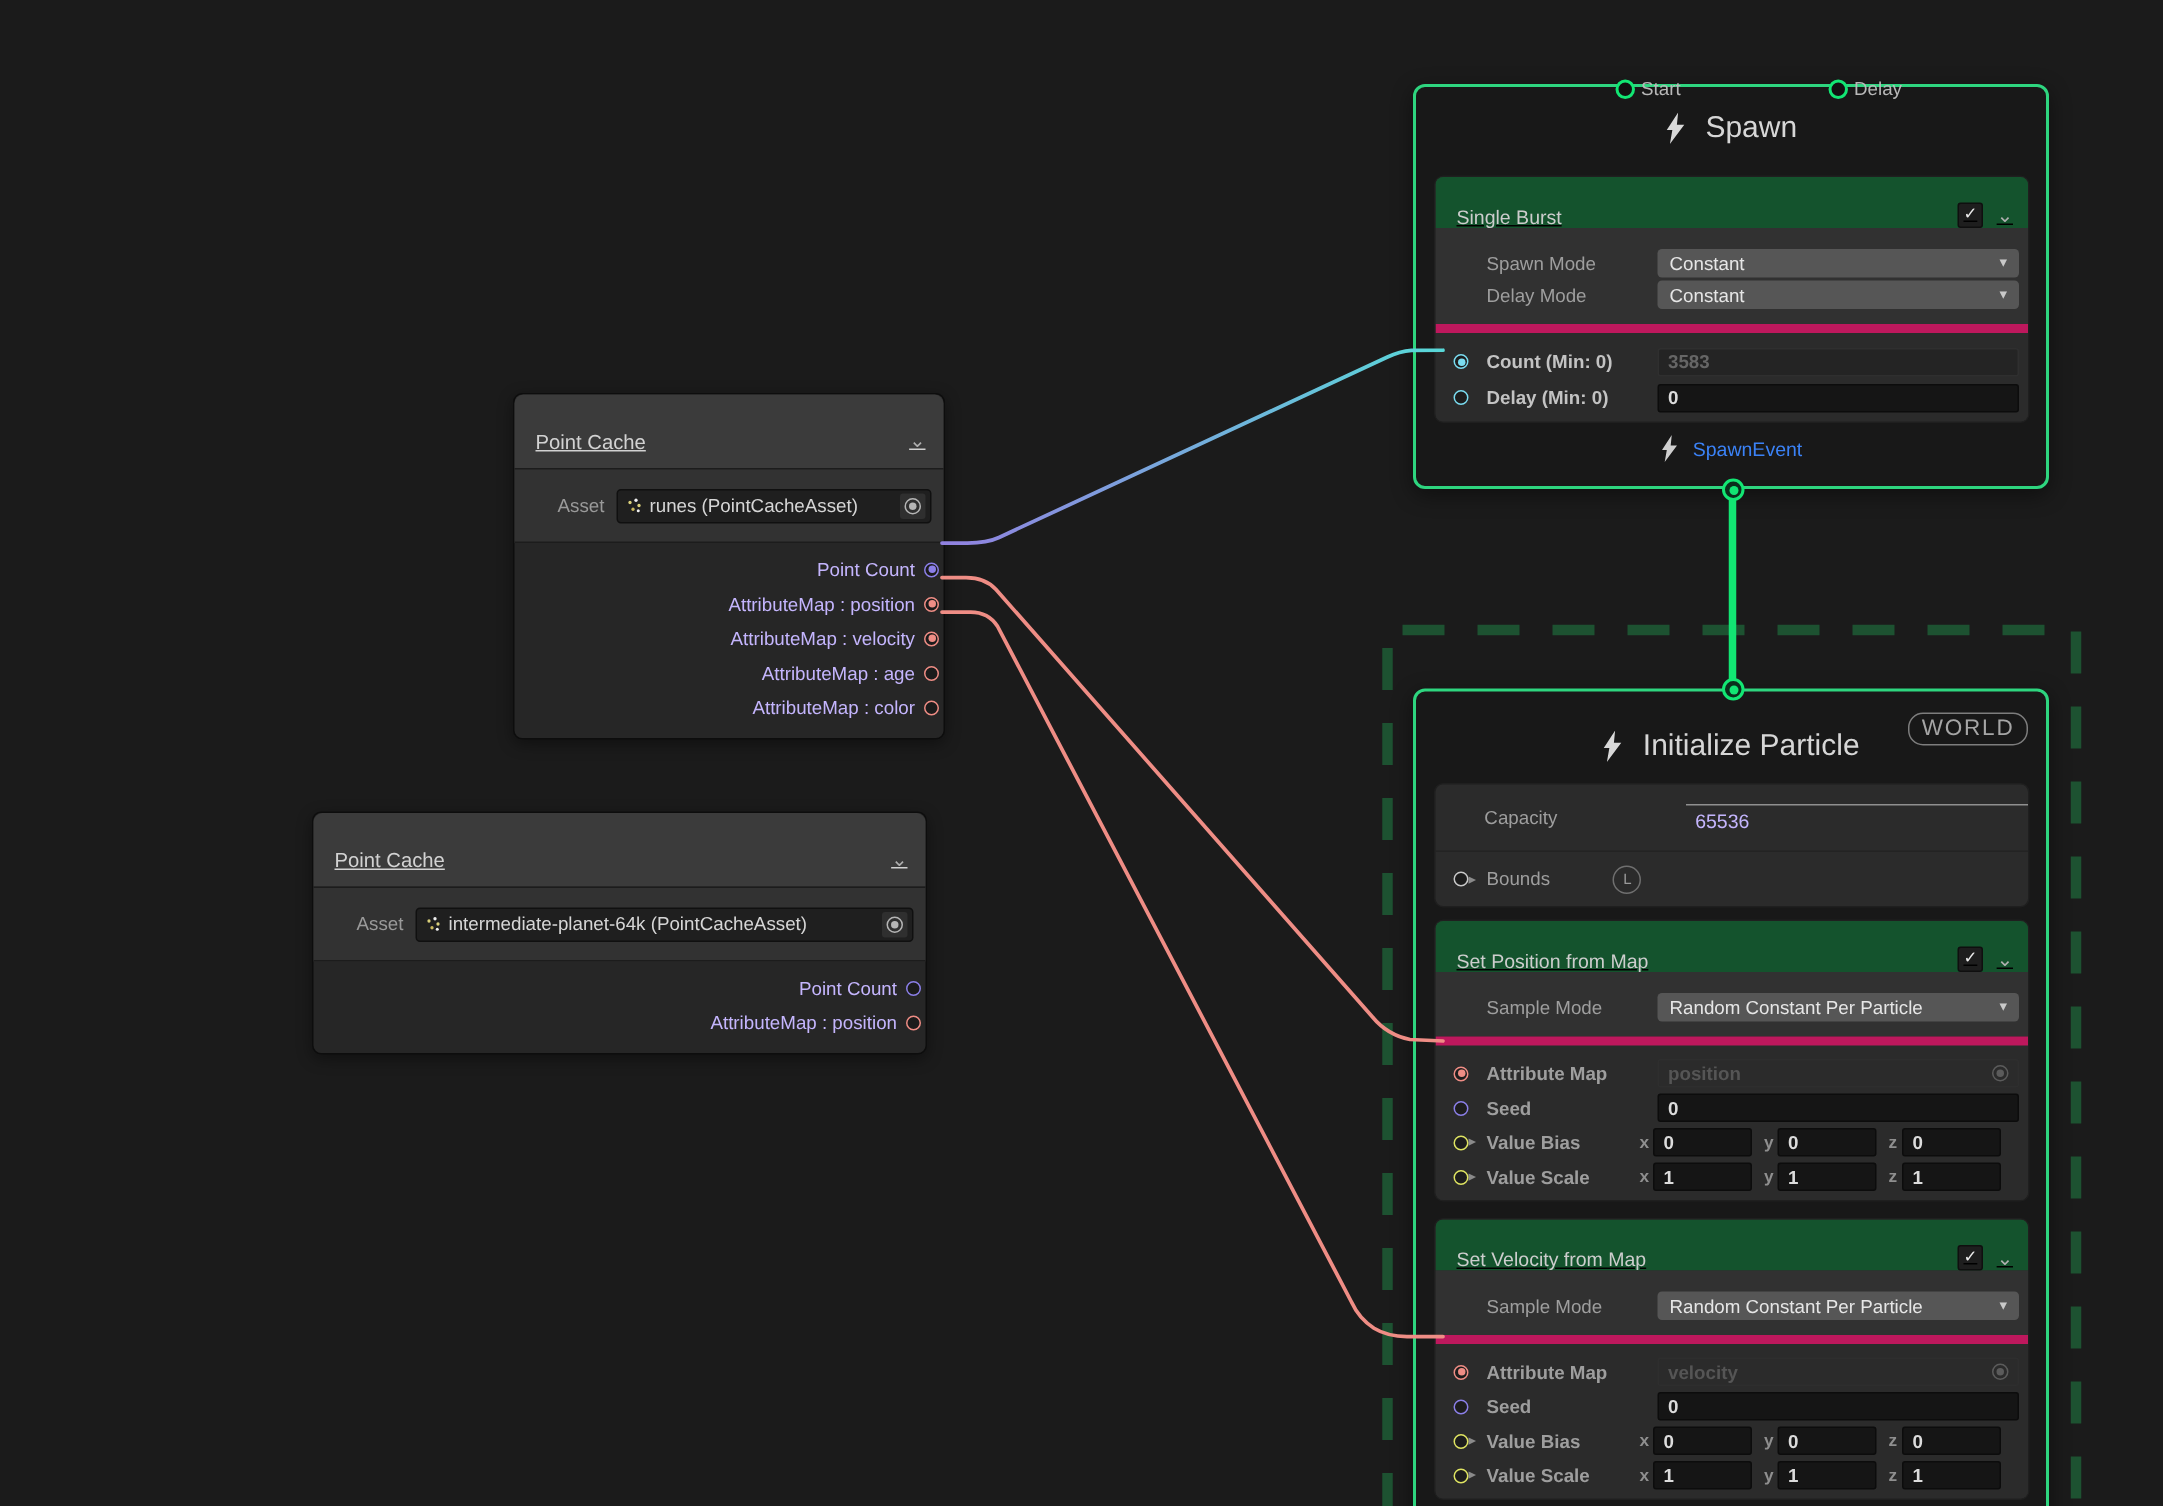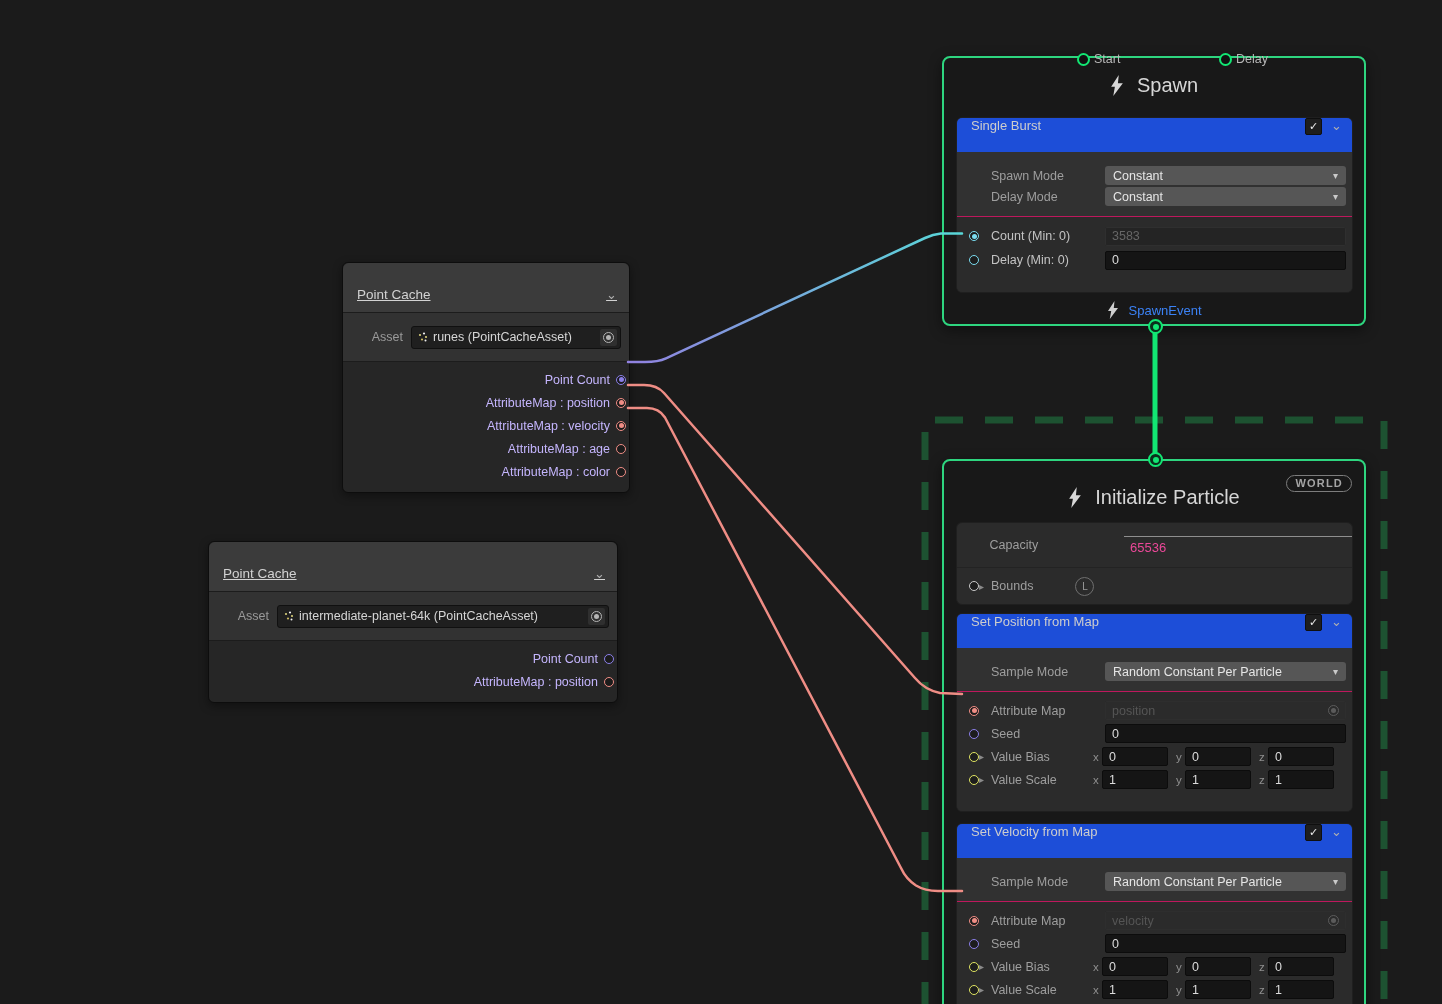--- a/index.html
+++ b/index.html
@@ -14,32 +14,32 @@
   
   .ctxnode{position:absolute;z-index:2;background:#181818;border:2px solid #2ed57f;border-radius:8px;
            box-sizing:border-box;box-shadow:0 4px 14px rgba(0,0,0,.45);}
   .opnode{position:absolute;z-index:2;background:#262626;border:1px solid #0d0d0d;border-radius:6px;
           box-sizing:border-box;box-shadow:0 3px 10px rgba(0,0,0,.4);}
   .ctitle{display:flex;align-items:center;justify-content:center;gap:13px;padding-top:13px;height:28px;
           font-size:20px;color:#d6d6d6;position:relative;}
   .ctxfoot{display:flex;align-items:center;justify-content:center;gap:10px;margin-top:8px;
            font-size:13px;color:#3b82f6;}
   .badge{position:absolute;right:12px;top:14px;border:1.5px solid #7d7d7d;border-radius:10px;
-         padding:1px 8px 2px;font-size:11px;font-weight:bold;letter-spacing:1.2px;color:#a5a5a5;}
+         padding:1px 8px 2px;font-size:15px;font-weight:normal;letter-spacing:1.2px;color:#a5a5a5;}
 
   
   .block{margin:0 11px 0 12px;background:#2b2b2b;border:1px solid #1f1f1f;border-radius:6px;
          box-sizing:border-box;overflow:hidden;}
-  .bhead{height:34px;display:flex;align-items:flex-start;padding:0 10px 0 14px;background:#1d4ed8;}
+  .bhead{height:34px;display:flex;align-items:flex-end;padding:0 10px 0 14px;background:#14532d;text-decoration:underline;}
   .btitle{font-size:13px;color:#cdcdcd;flex:1;}
   .chev{color:#b0b0b0;font-size:13px;margin-left:9px;}
   .checkbox{width:15px;height:15px;background:#1e1e1e;border:1px solid #0f0f0f;border-radius:2px;
             color:#ececec;font-size:11px;line-height:15px;text-align:center;flex:0 0 auto;}
   .settings{background:#313131;padding:13px 0 9px;}
-  .portsarea{background:#2b2b2b;border-top:1px solid #be185d;padding:7px 0 20px;}
+  .portsarea{background:#2b2b2b;border-top:6px solid #be185d;padding:7px 0 4px;font-weight:bold;}
   .srow{display:flex;align-items:center;height:21px;padding-left:34px;}
   .prow{display:flex;align-items:center;height:23px;padding-left:12px;}
   .prow.tall{height:24px;}
   .lbl{color:#9e9e9e;font-size:12.5px;}
   .srow .lbl{width:114px;}
   .prow .plbl{width:114px;color:#c3c3c3;font-size:12.5px;}
   .prow .plbl.dim{color:#9e9e9e;}
   .exp{width:12px;color:#8a8a8a;font-size:10px;}
   .prow .port{margin-right:12px;}
   .prow.withexp .port{margin-right:0;}
@@ -60,21 +60,21 @@
   
   .dropdown{width:241px;height:19px;background:#565656;border-radius:3px;display:flex;align-items:center;
             padding:0 8px;box-sizing:border-box;font-size:12.5px;color:#e6e6e6;}
   .dropdown .arrow{margin-left:auto;font-size:10px;color:#c9c9c9;}
   .field{width:241px;height:19px;background:#151515;border:1px solid #0c0c0c;border-radius:2px;
          display:flex;align-items:center;padding:0 6px;box-sizing:border-box;font-size:12.5px;color:#dcdcdc;}
   .field.disabled{background:#242424;border-color:#2f2f2f;color:#666;}
   .field.ghost{background:transparent;border:1px solid #2e2e2e;color:#555;}
   .field.ghost .ring{margin-left:auto;opacity:.35;}
   .capfield{width:243px;border-top:1px solid #8f8f8f;padding:3px 6px 0;box-sizing:border-box;
-            color:#ec4899;font-size:13px;margin-left:28px;}
+            color:#c4b5fd;font-size:13px;margin-left:28px;}
   .axis{color:#8f8f8f;font-size:11.5px;width:9px;flex:0 0 auto;}
   .mini{width:66px;height:19px;background:#151515;border:1px solid #0c0c0c;border-radius:2px;
         display:flex;align-items:center;padding:0 6px;box-sizing:border-box;font-size:12.5px;
         color:#dcdcdc;margin-right:8px;flex:0 0 auto;}
   .mini.last{margin-right:0;}
   .lcircle{width:17px;height:17px;border:1px solid #6f6f6f;border-radius:50%;color:#9a9a9a;
            font-size:10px;display:flex;align-items:center;justify-content:center;margin-left:42px;}
 
   
   .ophead{height:36px;background:#3b3b3b;border-radius:6px 6px 0 0;display:flex;align-items:center;

